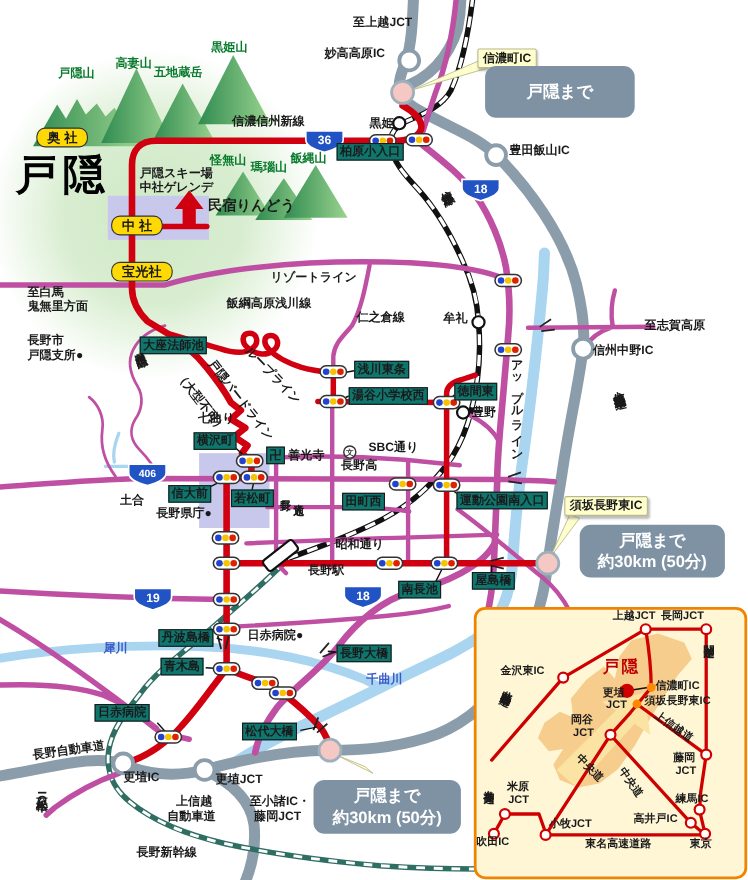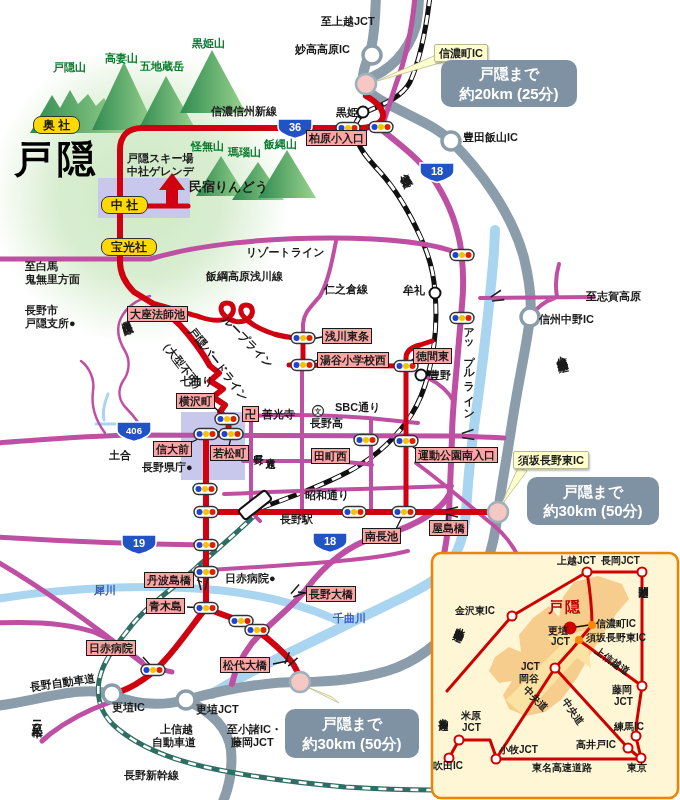--- a/index.html
+++ b/index.html
@@ -6,21 +6,21 @@
   body{width:680px;height:800px;position:relative;background:#fff;overflow:hidden;
        font-family:"Liberation Sans",sans-serif;}
   #map{position:absolute;left:0;top:0;z-index:1;}
   #labels{position:absolute;left:0;top:0;width:680px;height:735px;z-index:5;pointer-events:none;}
   .lbl{position:absolute;font:bold 11px/1.2 "Liberation Sans",sans-serif;color:#1a1a1a;
        white-space:nowrap;transform-origin:0 0;}
   .g{color:#087a2c;}
   .b{color:#3a5bc8;}
   .sm{font-size:10px;}
   .md{font-size:13px;}
-  .box{background:#fca5a5;border:1.5px solid #1a1a1a;padding:0 2px;line-height:14px;}
+  .box{background:#0f766e;border:1.5px solid #1a1a1a;padding:0 2px;line-height:14px;}
   .ybox{background:#ffffcd;border:1px solid #b9b98e;box-shadow:1px 2px 2px rgba(110,110,110,.45);
         padding:1px 4px;line-height:14px;border-radius:2px;}
   .shrine{background:#ffd903;border:1.5px solid #333;border-radius:8px;padding:0 9px;
           line-height:16px;font-size:12px;}
   .big{font-family:"DejaVu Serif",serif;font-size:38px;line-height:1;letter-spacing:5px;color:#000;}
   .vert{writing-mode:vertical-rl;letter-spacing:1px;}
   .ins{font-size:10px;}
   .redbig{color:#c00000;font-size:15px;letter-spacing:2px;}
   .gbadge{position:absolute;background:#7e92a3;color:#fff;border-radius:10px;text-align:center;
           font:bold 15px/1.3 "Liberation Sans",sans-serif;z-index:6;display:flex;
@@ -341,41 +341,40 @@
     <div class="lbl ins" style="left: 557px; top: 555px;">上越JCT</div>
     <div class="lbl ins" style="left: 601px; top: 555px;">長岡JCT</div>
     <div class="lbl vert ins" style="left: 637px; top: 578px;">関越道</div>
     <div class="lbl ins" style="left: 455px; top: 605px;">金沢東IC</div>
     <div class="lbl vert ins" style="left: 459px; top: 618px; transform: rotate(22deg);">北陸自動車道</div>
     <div class="lbl redbig" style="left: 548px; top: 598px;">戸隠</div>
     <div class="lbl ins" style="left: 596px; top: 618px;">信濃町IC</div>
     <div class="lbl ins" style="left: 548px; top: 625px;">更埴</div>
     <div class="lbl ins" style="left: 551px; top: 636px;">JCT</div>
     <div class="lbl ins" style="left: 586px; top: 632px;">須坂長野東IC</div>
-    <div class="lbl ins" style="left: 519px; top: 649px; margin-top: 24px;">岡谷</div>
+    <div class="lbl ins" style="left: 519px; top: 649px;">岡谷</div>
     <div class="lbl ins" style="left: 521px; top: 661px;">JCT</div>
     <div class="lbl ins" style="left: 599px; top: 645px; transform: rotate(35deg);">上信越道</div>
     <div class="lbl ins" style="left: 529px; top: 684px; transform: rotate(45deg);">中央道</div>
     <div class="lbl ins" style="left: 569px; top: 696px; transform: rotate(55deg);">中央道</div>
     <div class="lbl ins" style="left: 612px; top: 684px;">藤岡</div>
     <div class="lbl ins" style="left: 614px; top: 696px;">JCT</div>
     <div class="lbl vert ins" style="left: 437px; top: 710px;">名神高速</div>
     <div class="lbl ins" style="left: 461px; top: 710px;">米原</div>
     <div class="lbl ins" style="left: 462px; top: 722px;">JCT</div>
     <div class="lbl ins" style="left: 433px; top: 760px;">吹田IC</div>
     <div class="lbl ins" style="left: 499px; top: 744px;">小牧JCT</div>
     <div class="lbl ins" style="left: 576px; top: 739px;">高井戸IC</div>
     <div class="lbl ins" style="left: 614px; top: 721px;">練馬IC</div>
     <div class="lbl ins" style="left: 532px; top: 762px;">東名高速道路</div>
     <div class="lbl ins" style="left: 627px; top: 762px;">東京</div>
   </div>
 
 <div class="gbadge" style="left:441px;top:60px;width:136px;height:47px;">
   <div>戸隠まで</div>
-  <div>約20km (25分)</div>
 </div>
 <div class="gbadge" style="left:527px;top:477px;width:132px;height:48px;">
   <div>戸隠まで</div>
   <div>約30km (50分)</div>
 </div>
 <div class="gbadge" style="left:285px;top:709px;width:134px;height:49px;">
   <div>戸隠まで</div>
   <div>約30km (50分)</div>
 </div>
 

